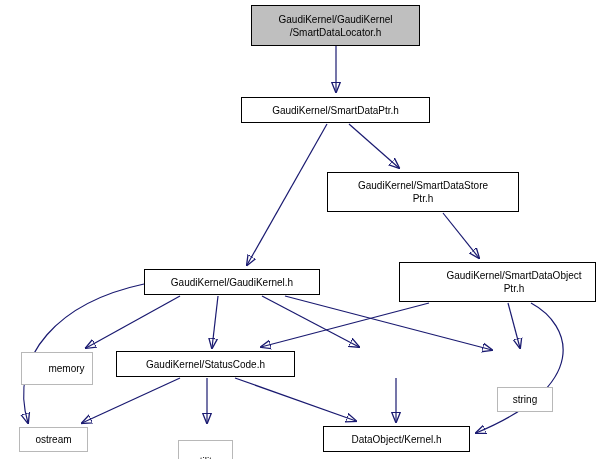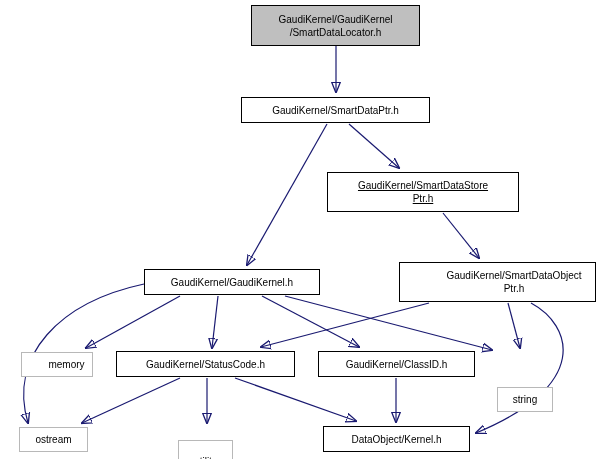--- a/index.html
+++ b/index.html
@@ -95,45 +95,42 @@
 
   <div class="node current" style="left:251px;top:5px;width:169px;height:41px;">
     <span class="lbl">GaudiKernel/GaudiKernel
 /SmartDataLocator.h</span>
   </div>
 
   <div class="node" style="left:241px;top:97px;width:189px;height:26px;">
     <span class="lbl">GaudiKernel/SmartDataPtr.h</span>
   </div>
 
-  <div class="node" style="left:327px;top:172px;width:192px;height:40px;text-decoration:underline;">
+  <div class="node" style="left:327px;top:172px;width:192px;height:40px;">
     <span class="lbl">GaudiKernel/SmartDataStore
 Ptr.h</span>
   </div>
 
   <div class="node" style="left:144px;top:269px;width:176px;height:26px;">
     <span class="lbl">GaudiKernel/GaudiKernel.h</span>
   </div>
 
   <div class="node" style="left:399px;top:262px;width:197px;height:40px;padding-left:33px;">
     <span class="lbl">GaudiKernel/SmartDataObject
 Ptr.h</span>
   </div>
 
-  <div class="node external" style="left:21px;top:352px;width:72px;height:25px;padding-left:19px;">
+  <div class="node external" style="left:21px;top:352px;width:72px;height:33px;padding-left:19px;">
     <span class="lbl">memory</span>
   </div>
 
   <div class="node" style="left:116px;top:351px;width:179px;height:26px;">
     <span class="lbl">GaudiKernel/StatusCode.h</span>
   </div>
 
-  <div class="node" style="left:318px;top:351px;width:157px;height:26px;">
-    <span class="lbl">GaudiKernel/ClassID.h</span>
-  </div>
 
   <div class="node external" style="left:497px;top:352px;width:56px;height:25px;margin-top:35px;">
     <span class="lbl">string</span>
   </div>
 
   <div class="node external" style="left:19px;top:427px;width:69px;height:25px;">
     <span class="lbl">ostream</span>
   </div>
 
   <div class="node external" style="left:178px;top:440px;width:55px;height:43px;">

